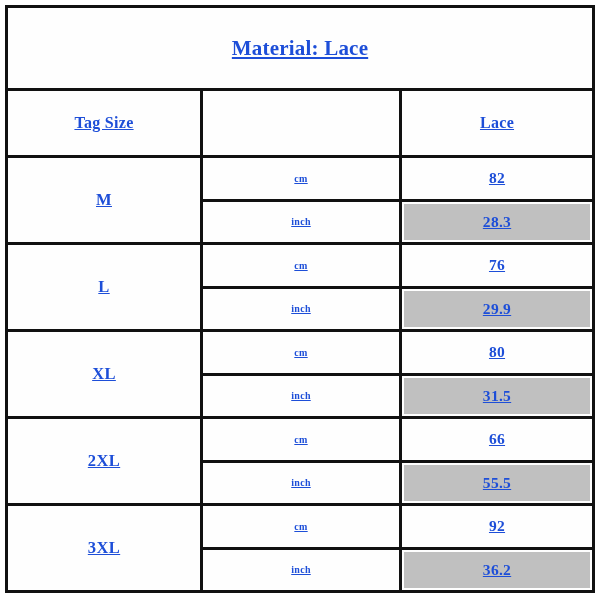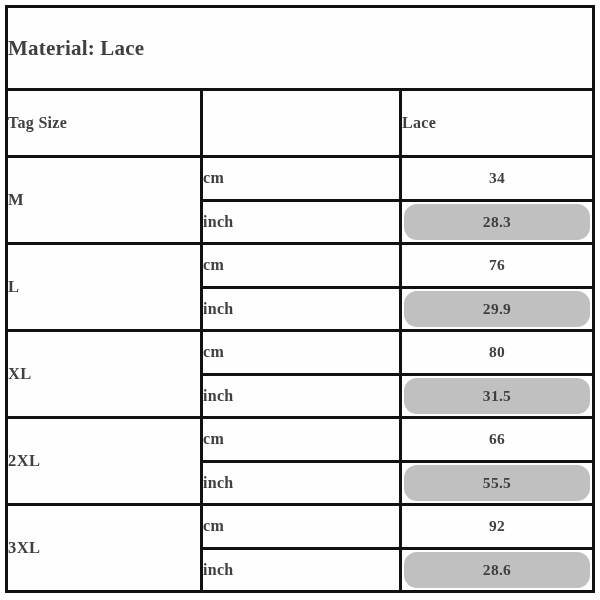--- a/index.html
+++ b/index.html
@@ -33,25 +33,26 @@
     background: #fefefe;
   }
 
   .size-table,
   .size-table td {
     border: 3px solid #111111;
   }
 
   .size-table td {
     box-sizing: border-box;
-    text-align: left;
+    text-align: center;
     vertical-align: middle;
     font-weight: bold;
-    color: #404040;
+    color: #1d4ed8;
     padding: 0;
+    text-decoration: underline;
   }
 
   
   .col-tag    { width: 195px; }
   .col-unit   { width: 199px; }
   .col-waist  { width: 193px; }
 
   .title-cell {
     height: 83px;
     font-size: 21px;
@@ -64,42 +65,41 @@
     letter-spacing: 0.3px;
   }
 
   .tag-cell {
     font-size: 16.5px;
     letter-spacing: 0.4px;
   }
 
   .unit-cell {
     height: 43.5px;
-    font-size: 16px;
+    font-size: 10px;
     letter-spacing: 0.3px;
   }
 
   .value-cell {
     height: 43.5px;
     font-size: 15.5px;
     letter-spacing: 0.3px;
   }
 
   
   .value-cell.shaded {
     padding: 2px;
   }
   .value-cell.shaded .swatch {
     display: flex;
     align-items: center;
     justify-content: center;
     width: 100%;
     height: 100%;
     background: #c0c0c0;
-    border-radius: 13px;
   }
 
   .value-cell .plain {
     display: flex;
     align-items: center;
     justify-content: center;
     width: 100%;
     height: 100%;
     background: transparent;
   }
@@ -124,21 +124,21 @@
       <tr>
         <td class="header-cell">Tag Size</td>
         <td class="header-cell"></td>
         <td class="header-cell">Lace</td>
       </tr>
 
       <tr>
         <td class="tag-cell" rowspan="2">M</td>
         <td class="unit-cell">cm</td>
         <td class="value-cell">
-            <div class="plain">34</div>
+            <div class="plain">82</div>
           </td>
       </tr>
       <tr>
         <td class="unit-cell">inch</td>
         <td class="value-cell shaded">
             <div class="swatch">28.3</div>
           </td>
       </tr>
 
       <tr>
@@ -186,20 +186,20 @@
       <tr>
         <td class="tag-cell" rowspan="2">3XL</td>
         <td class="unit-cell">cm</td>
         <td class="value-cell">
             <div class="plain">92</div>
           </td>
       </tr>
       <tr>
         <td class="unit-cell">inch</td>
         <td class="value-cell shaded">
-            <div class="swatch">28.6</div>
+            <div class="swatch">36.2</div>
           </td>
       </tr>
 
     </tbody>
   </table>
 
 </div>
 
 </body></html>

